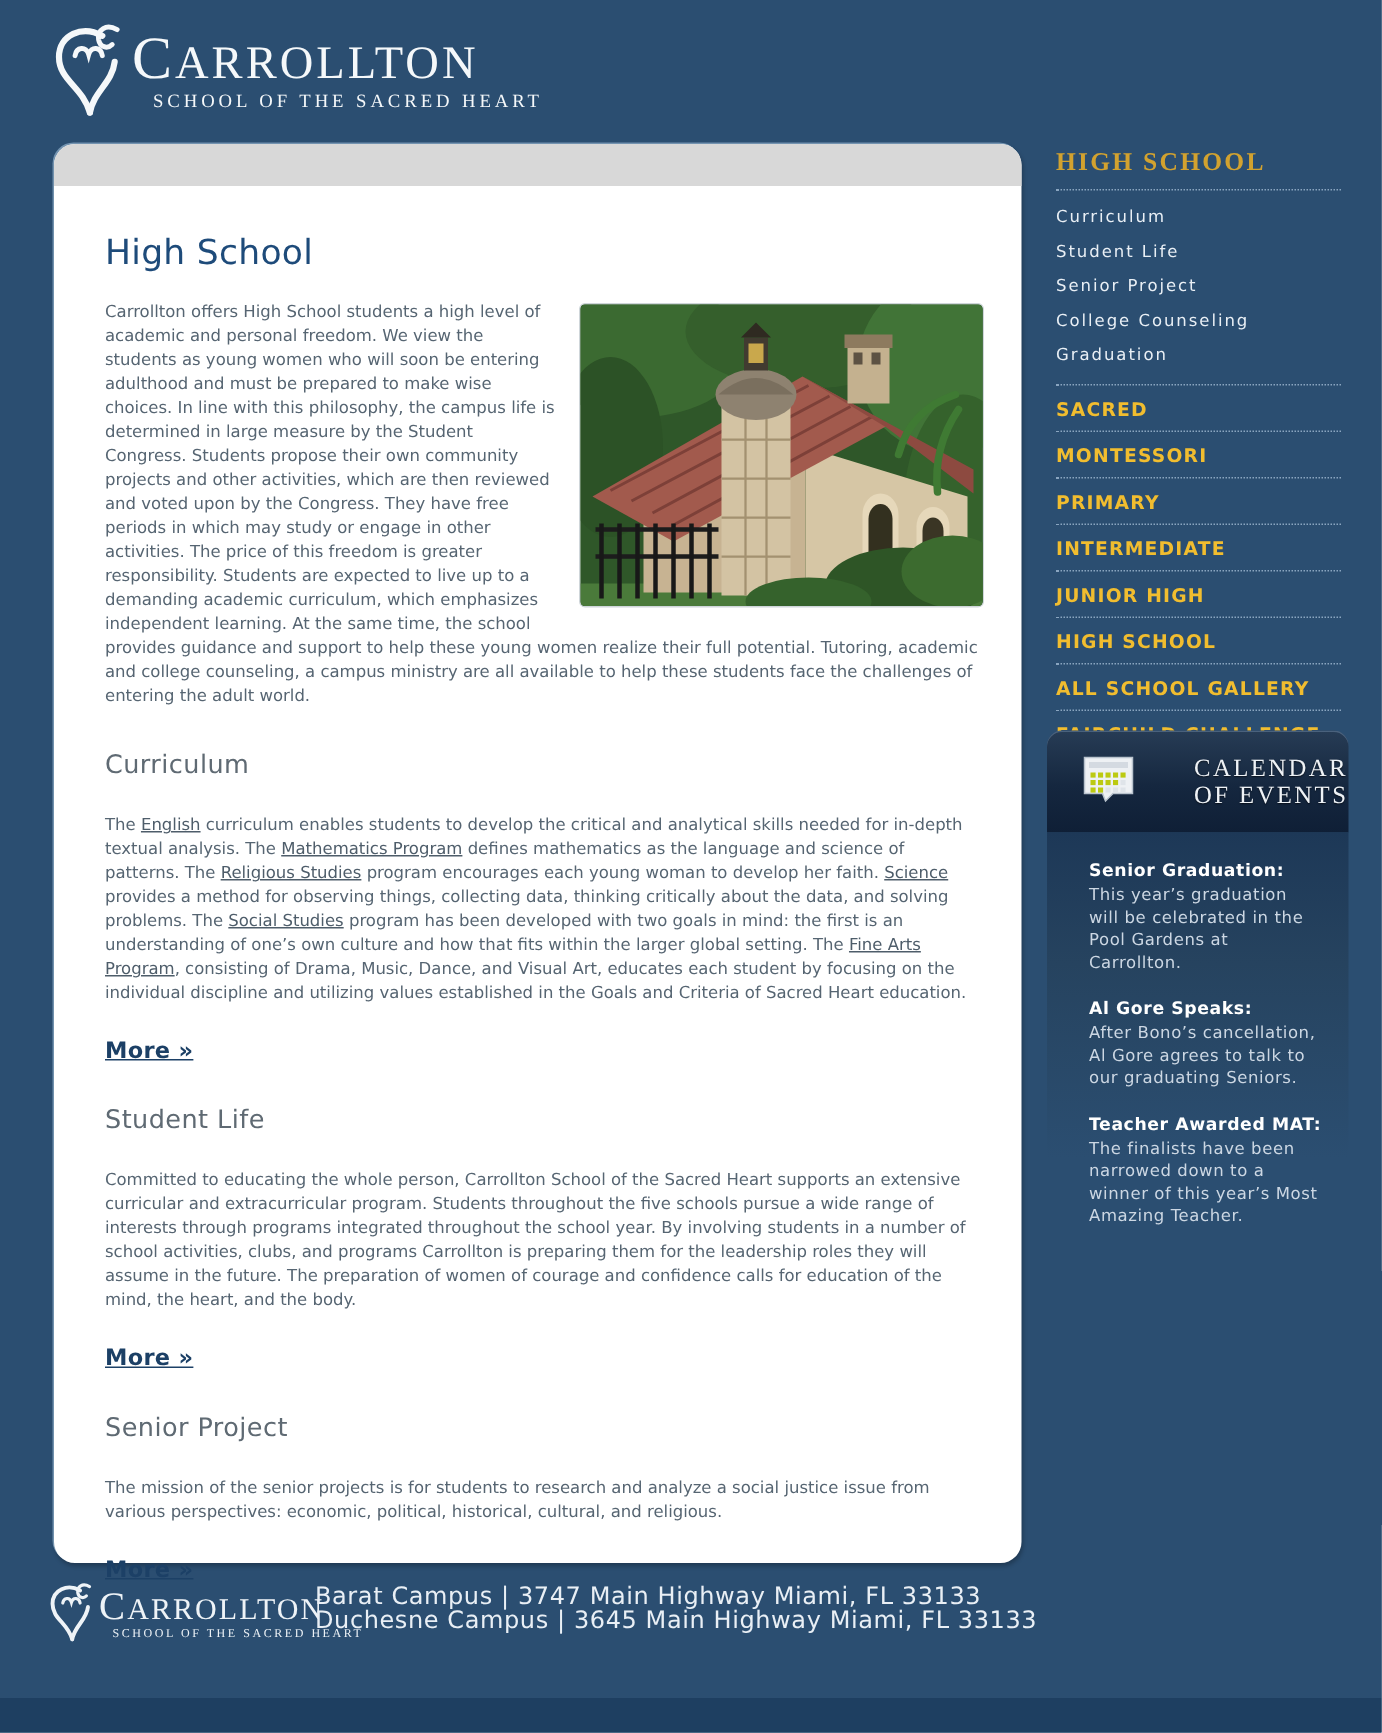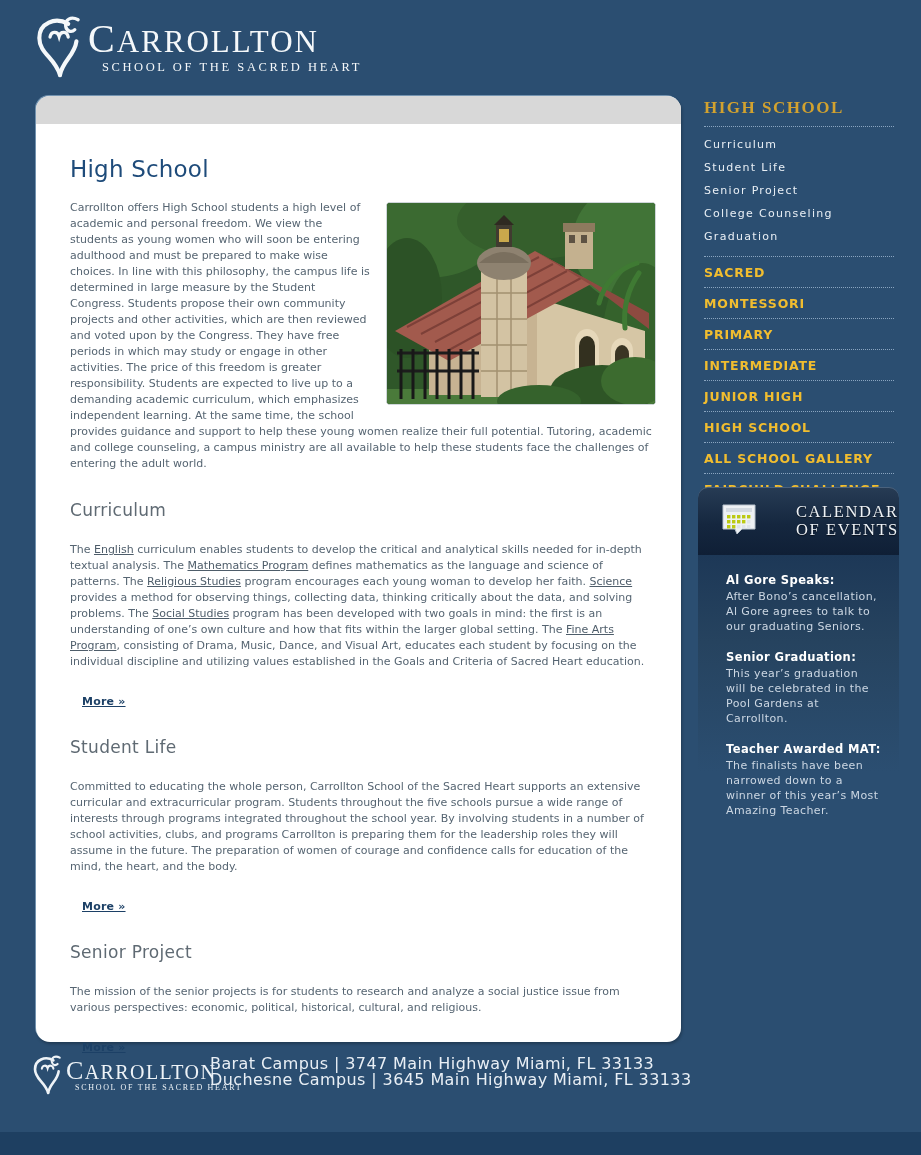--- a/index.html
+++ b/index.html
@@ -21,21 +21,21 @@
           border-radius:14px; box-shadow:-1px -1px 0 rgba(175,205,230,.55), 1px 2px 3px rgba(0,0,0,.25); }
   .card-topbar { height:28px; background:#d8d8d8; border-radius:14px 14px 0 0; }
   .card-body { padding:30px 25px 0 34px; }
   h1.page-title { font-size:23px; font-weight:400; color:#1e4b7a; margin:2px 0 18px 0; letter-spacing:0.2px; }
   .photo { float:right; width:270px; height:203px; margin:2px 0 8px 14px; border:1px solid #cfd6da; border-radius:4px; overflow:hidden; background:#3a6530; }
   .photo svg { display:block; }
   p.body-text { font-size:11px; line-height:16px; color:#566572; margin:0 0 16px 0; }
   a.tlink { color:#4e5d6a; text-decoration:underline; cursor:pointer; }
   h2.section-heading { font-size:17px; font-weight:400; color:#5f6a73; letter-spacing:0.3px; margin:28px 0 22px 0; clear:both; }
   .more-row { margin:20px 0 26px 0; }
-  a.more-link { font-size:11px; font-weight:bold; color:#1c4066; text-decoration:underline; cursor:pointer; letter-spacing:0.2px;margin-left:12px; }
+  a.more-link { font-size:15px; font-weight:bold; color:#1c4066; text-decoration:underline; cursor:pointer; letter-spacing:0.2px; }
 
   
   .sidebar { position:absolute; left:704px; top:98px; width:190px; }
   .sb-heading { font-family:"Liberation Serif", serif; font-size:17px; font-weight:bold; color:#d2a22f;
                 letter-spacing:1.5px; padding-bottom:8px; border-bottom:1px dotted #8aa5c0; }
   .sb-items { padding:6px 0 8px 0; border-bottom:1px dotted #8aa5c0; }
   .sb-item { font-size:11px; color:#e9eff5; letter-spacing:1.3px; padding:5px 0; cursor:pointer; }
   .sb-link { font-size:12.5px; font-weight:bold; color:#f1bd2f; letter-spacing:0.8px;
              padding:8px 0 7px 0; border-bottom:1px dotted #8aa5c0; cursor:pointer; }
 
@@ -205,26 +205,26 @@
           </g>
         </svg>
       </span>
       <div class="cal-title">
         <div>CALENDAR</div>
         <div>OF EVENTS</div>
       </div>
     </div>
     <div class="cal-body">
       <div class="event">
+        <div class="event-title">Senior Graduation:</div>
+        <div class="event-body">This year’s graduation will be celebrated in the Pool Gardens at Carrollton.</div>
+      </div>
+      <div class="event">
         <div class="event-title">Al Gore Speaks:</div>
         <div class="event-body">After Bono’s cancellation, Al Gore agrees to talk to our graduating Seniors.</div>
-      </div>
-      <div class="event">
-        <div class="event-title">Senior Graduation:</div>
-        <div class="event-body">This year’s graduation will be celebrated in the Pool Gardens at Carrollton.</div>
       </div>
       <div class="event">
         <div class="event-title">Teacher Awarded MAT:</div>
         <div class="event-body">The finalists have been narrowed down to a winner of this year’s Most Amazing Teacher.</div>
       </div>
     </div>
   </div>
 
   <div class="footer">
     <div class="f-logo">

